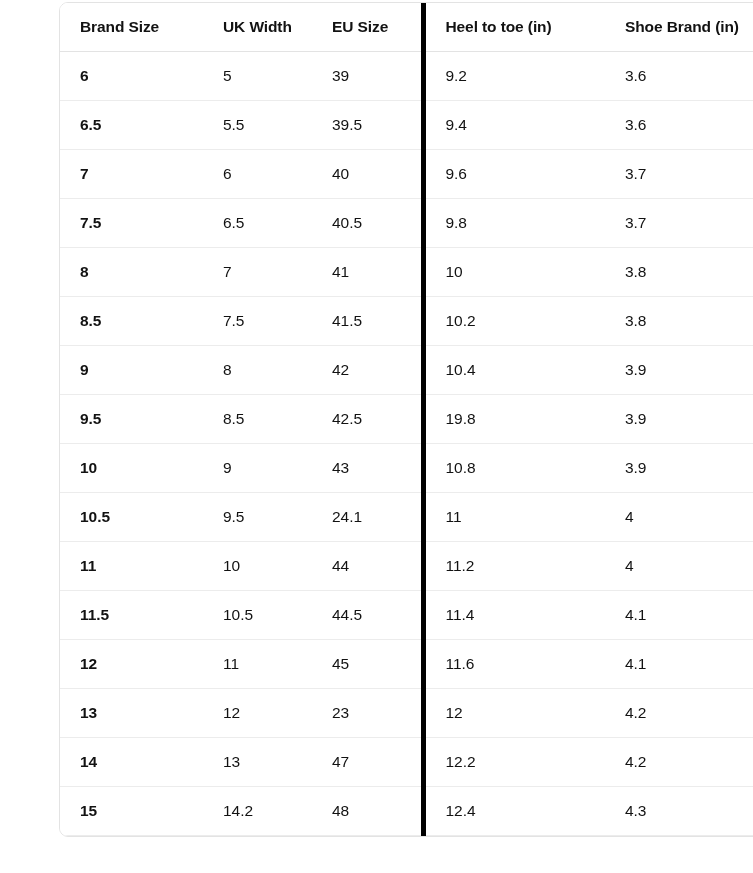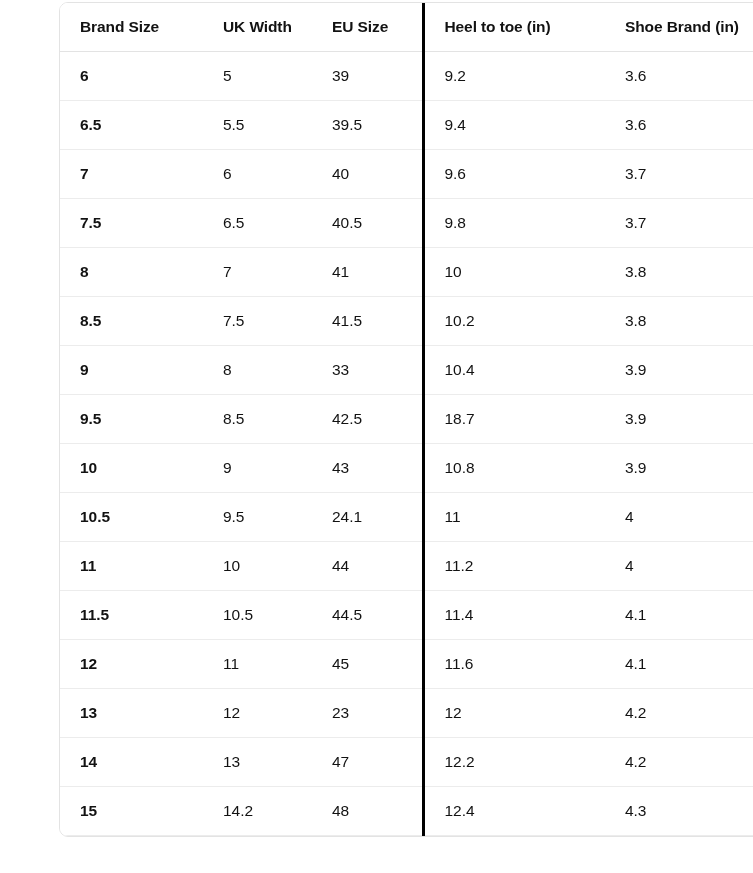--- a/index.html
+++ b/index.html
@@ -85,21 +85,21 @@
   }
 
   
   tbody tr.data-row td.cell-brand {
     font-weight: 700;
   }
 
   
   thead tr.header-row th.col-sep,
   tbody tr.data-row td.col-sep {
-    border-left: 3px solid #000000;
+    border-left: 5px solid #000000;
   }
 </style>
 </head>
 <body>
 
 <div class="page">
 
   <div class="size-chart-card">
     <table class="size-table">
       <colgroup>
@@ -157,29 +157,29 @@
           <tr class="data-row">
             <td class="cell-brand">8.5</td>
             <td class="cell-uk">7.5</td>
             <td class="cell-eu">41.5</td>
             <td class="cell-heel col-sep">10.2</td>
             <td class="cell-width">3.8</td>
           </tr>
           <tr class="data-row">
             <td class="cell-brand">9</td>
             <td class="cell-uk">8</td>
-            <td class="cell-eu">33</td>
+            <td class="cell-eu">42</td>
             <td class="cell-heel col-sep">10.4</td>
             <td class="cell-width">3.9</td>
           </tr>
           <tr class="data-row">
             <td class="cell-brand">9.5</td>
             <td class="cell-uk">8.5</td>
             <td class="cell-eu">42.5</td>
-            <td class="cell-heel col-sep">18.7</td>
+            <td class="cell-heel col-sep">19.8</td>
             <td class="cell-width">3.9</td>
           </tr>
           <tr class="data-row">
             <td class="cell-brand">10</td>
             <td class="cell-uk">9</td>
             <td class="cell-eu">43</td>
             <td class="cell-heel col-sep">10.8</td>
             <td class="cell-width">3.9</td>
           </tr>
           <tr class="data-row">

